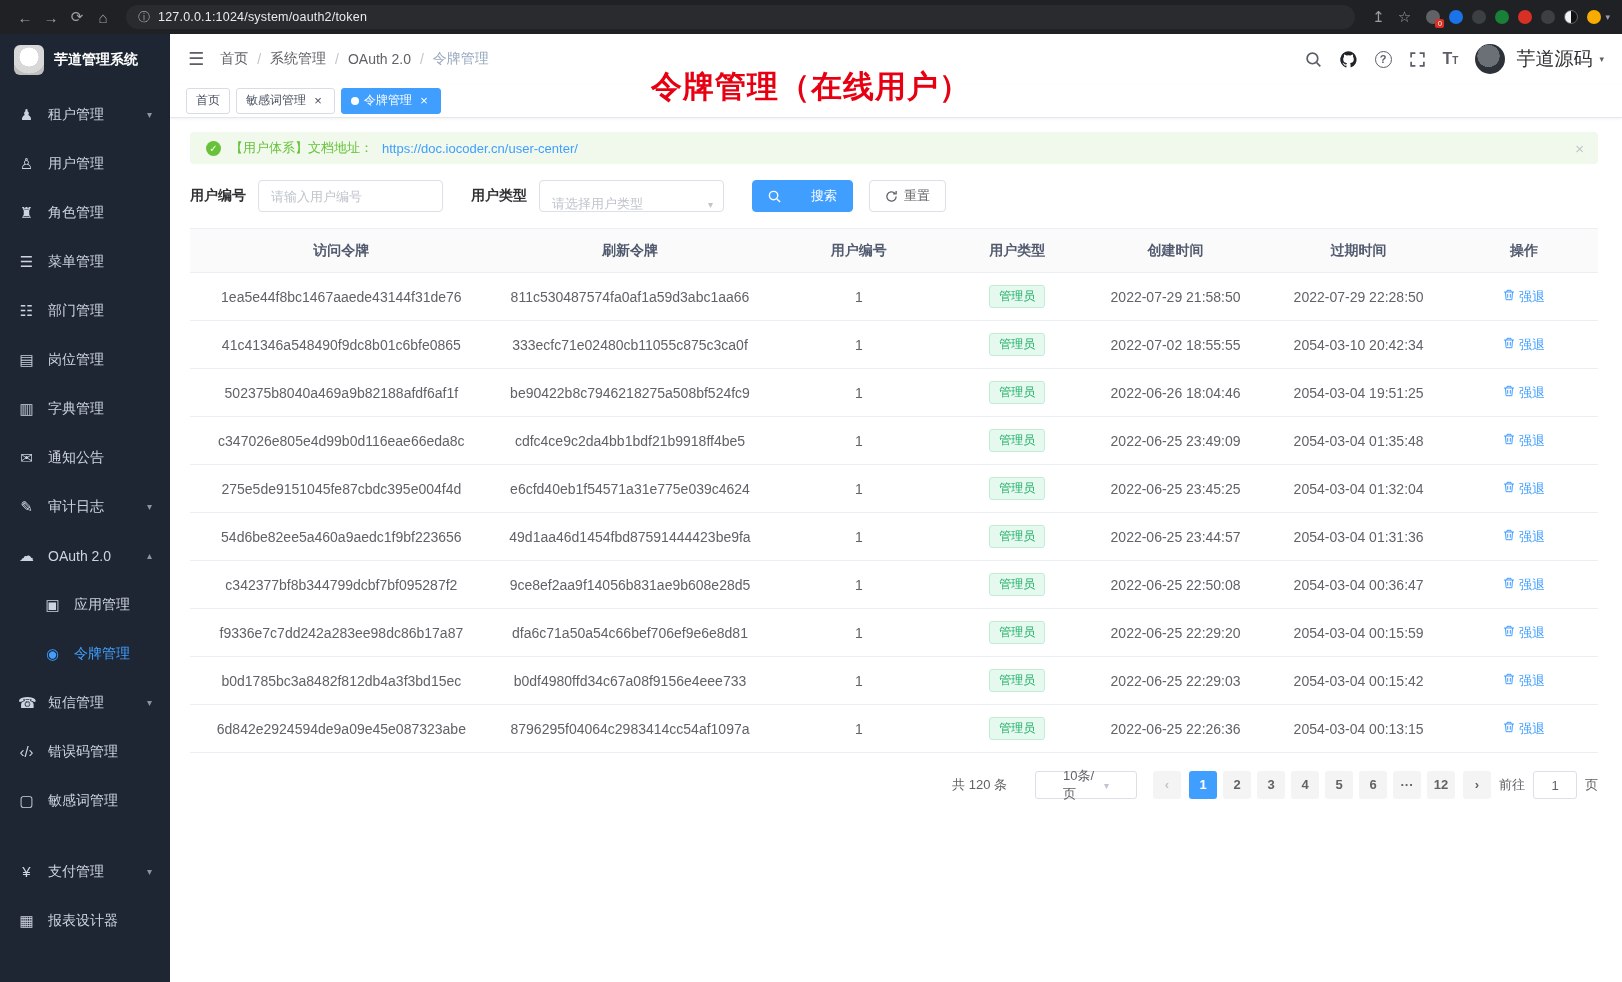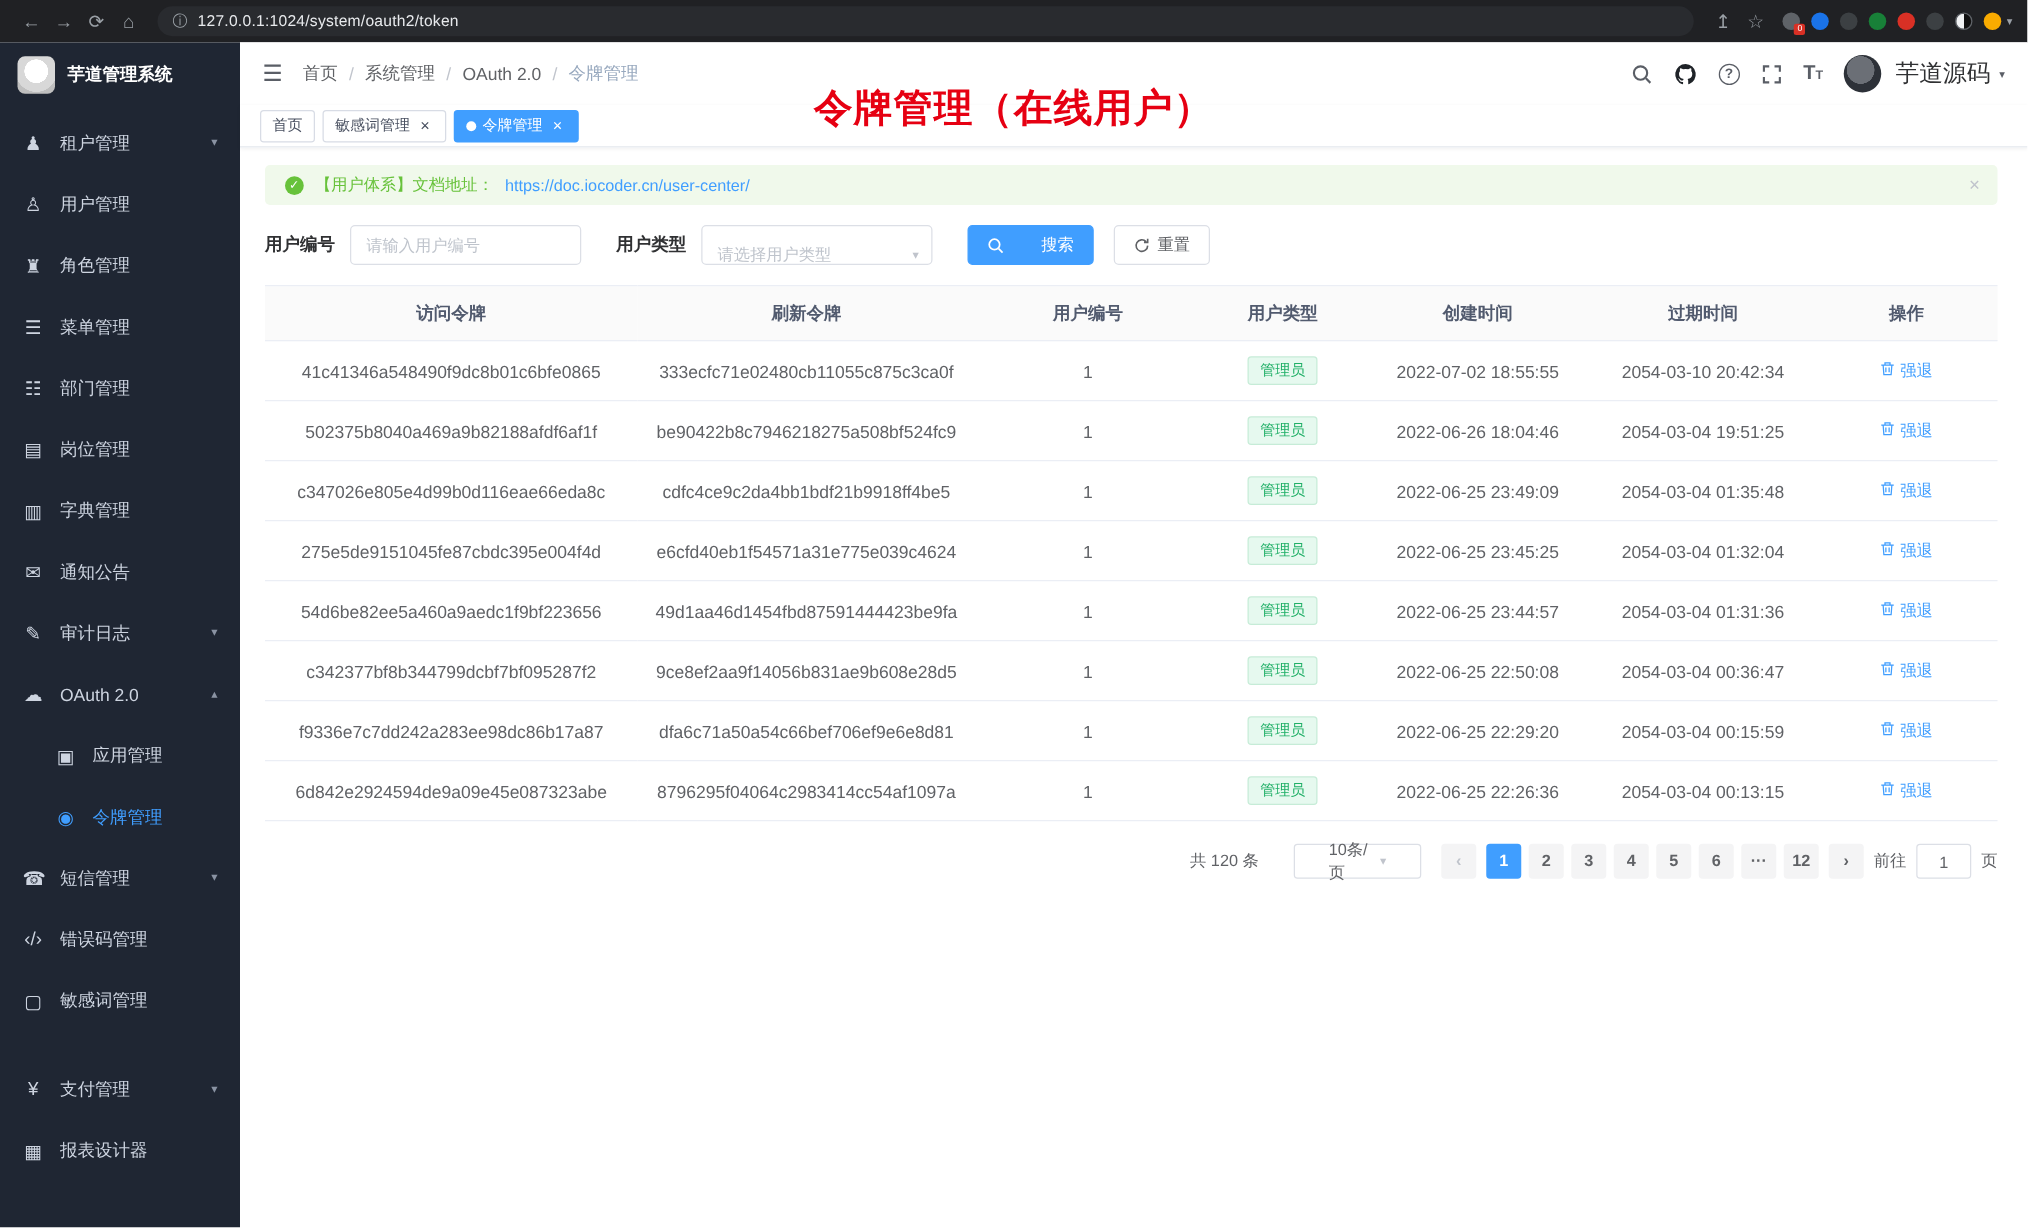--- a/index.html
+++ b/index.html
@@ -18,21 +18,21 @@
   .url-text { color:#e8eaed; font-size:12.5px; letter-spacing:.2px; }
   .ext-dot { width:14px; height:14px; border-radius:50%; display:inline-block; margin-left:9px; flex:0 0 auto; }
   .ext-wrap { position:relative; margin-left:9px; width:14px; height:14px; flex:0 0 auto; }
   .ext-wrap .ext-dot { margin-left:0; position:absolute; left:0; top:0; }
   .ext-badge { position:absolute; right:-4px; bottom:-4px; width:9px; height:9px; background:#d93025; border-radius:2px; font-size:7px; color:#fff; text-align:center; line-height:9px; }
   .ext-split { background:linear-gradient(90deg,#f1f3f4 50%,#111 50%); border:1px solid #5f6368; }
   .b-caret { color:#9aa0a6; font-size:9px; margin-left:4px; }
 
   
   .app { display:flex; height:calc(982px - 34px); }
-  .sidebar { width:192px; background:#1f2633; flex:0 0 auto; display:flex; flex-direction:column; overflow:hidden; }
+  .sidebar { width:170px; background:#1f2633; flex:0 0 auto; display:flex; flex-direction:column; overflow:hidden; }
   .logo-row { height:52px; display:flex; align-items:center; gap:10px; padding:0 14px; cursor:pointer; }
   .logo { width:30px; height:30px; border-radius:6px; flex:0 0 auto;
           background:radial-gradient(circle at 50% 40%, #ffffff 0 40%, #d8d8d8 41% 70%, #bfbfbf 71%); }
   .logo-title { color:#fff; font-size:14px; font-weight:bold; white-space:nowrap; }
   .side-menu { flex:1; padding-top:4px; }
   .side-item { height:49px; display:flex; align-items:center; gap:13px; padding:0 18px; color:#cdd4e0; font-size:14px; cursor:pointer; white-space:nowrap; }
   .s-icon { width:17px; font-size:15px; text-align:center; flex:0 0 auto; }
   .s-arrow { margin-left:auto; font-size:10px; color:#8a93a3; }
   .side-item.sub { padding-left:44px; }
   .side-item.active { color:#409eff; }
@@ -314,20 +314,31 @@
             <th>刷新令牌</th>
             <th>用户编号</th>
             <th>用户类型</th>
             <th>创建时间</th>
             <th>过期时间</th>
             <th>操作</th>
           </tr>
         </thead>
         <tbody>
             <tr>
+              <td>1ea5e44f8bc1467aaede43144f31de76</td>
+              <td>811c530487574fa0af1a59d3abc1aa66</td>
+              <td>1</td>
+              <td><span class="tag">管理员</span></td>
+              <td>2022-07-29 21:58:50</td>
+              <td>2022-07-29 22:28:50</td>
+              <td><span class="kick"><span><svg width="12" height="12" viewBox="0 0 12 12" fill="none" stroke="#409eff" stroke-width="1">
+                      <path d="M1 3h10M4 3V1.3h4V3M2.5 3l.6 7.7h5.8L9.5 3M4.7 5v3.8M7.3 5v3.8"></path>
+                    </svg></span>强退</span></td>
+            </tr>
+            <tr>
               <td>41c41346a548490f9dc8b01c6bfe0865</td>
               <td>333ecfc71e02480cb11055c875c3ca0f</td>
               <td>1</td>
               <td><span class="tag">管理员</span></td>
               <td>2022-07-02 18:55:55</td>
               <td>2054-03-10 20:42:34</td>
               <td><span class="kick"><span><svg width="12" height="12" viewBox="0 0 12 12" fill="none" stroke="#409eff" stroke-width="1">
                       <path d="M1 3h10M4 3V1.3h4V3M2.5 3l.6 7.7h5.8L9.5 3M4.7 5v3.8M7.3 5v3.8"></path>
                     </svg></span>强退</span></td>
             </tr>
@@ -386,20 +397,31 @@
                       <path d="M1 3h10M4 3V1.3h4V3M2.5 3l.6 7.7h5.8L9.5 3M4.7 5v3.8M7.3 5v3.8"></path>
                     </svg></span>强退</span></td>
             </tr>
             <tr>
               <td>f9336e7c7dd242a283ee98dc86b17a87</td>
               <td>dfa6c71a50a54c66bef706ef9e6e8d81</td>
               <td>1</td>
               <td><span class="tag">管理员</span></td>
               <td>2022-06-25 22:29:20</td>
               <td>2054-03-04 00:15:59</td>
+              <td><span class="kick"><span><svg width="12" height="12" viewBox="0 0 12 12" fill="none" stroke="#409eff" stroke-width="1">
+                      <path d="M1 3h10M4 3V1.3h4V3M2.5 3l.6 7.7h5.8L9.5 3M4.7 5v3.8M7.3 5v3.8"></path>
+                    </svg></span>强退</span></td>
+            </tr>
+            <tr>
+              <td>b0d1785bc3a8482f812db4a3f3bd15ec</td>
+              <td>b0df4980ffd34c67a08f9156e4eee733</td>
+              <td>1</td>
+              <td><span class="tag">管理员</span></td>
+              <td>2022-06-25 22:29:03</td>
+              <td>2054-03-04 00:15:42</td>
               <td><span class="kick"><span><svg width="12" height="12" viewBox="0 0 12 12" fill="none" stroke="#409eff" stroke-width="1">
                       <path d="M1 3h10M4 3V1.3h4V3M2.5 3l.6 7.7h5.8L9.5 3M4.7 5v3.8M7.3 5v3.8"></path>
                     </svg></span>强退</span></td>
             </tr>
             <tr>
               <td>6d842e2924594de9a09e45e087323abe</td>
               <td>8796295f04064c2983414cc54af1097a</td>
               <td>1</td>
               <td><span class="tag">管理员</span></td>
               <td>2022-06-25 22:26:36</td>

